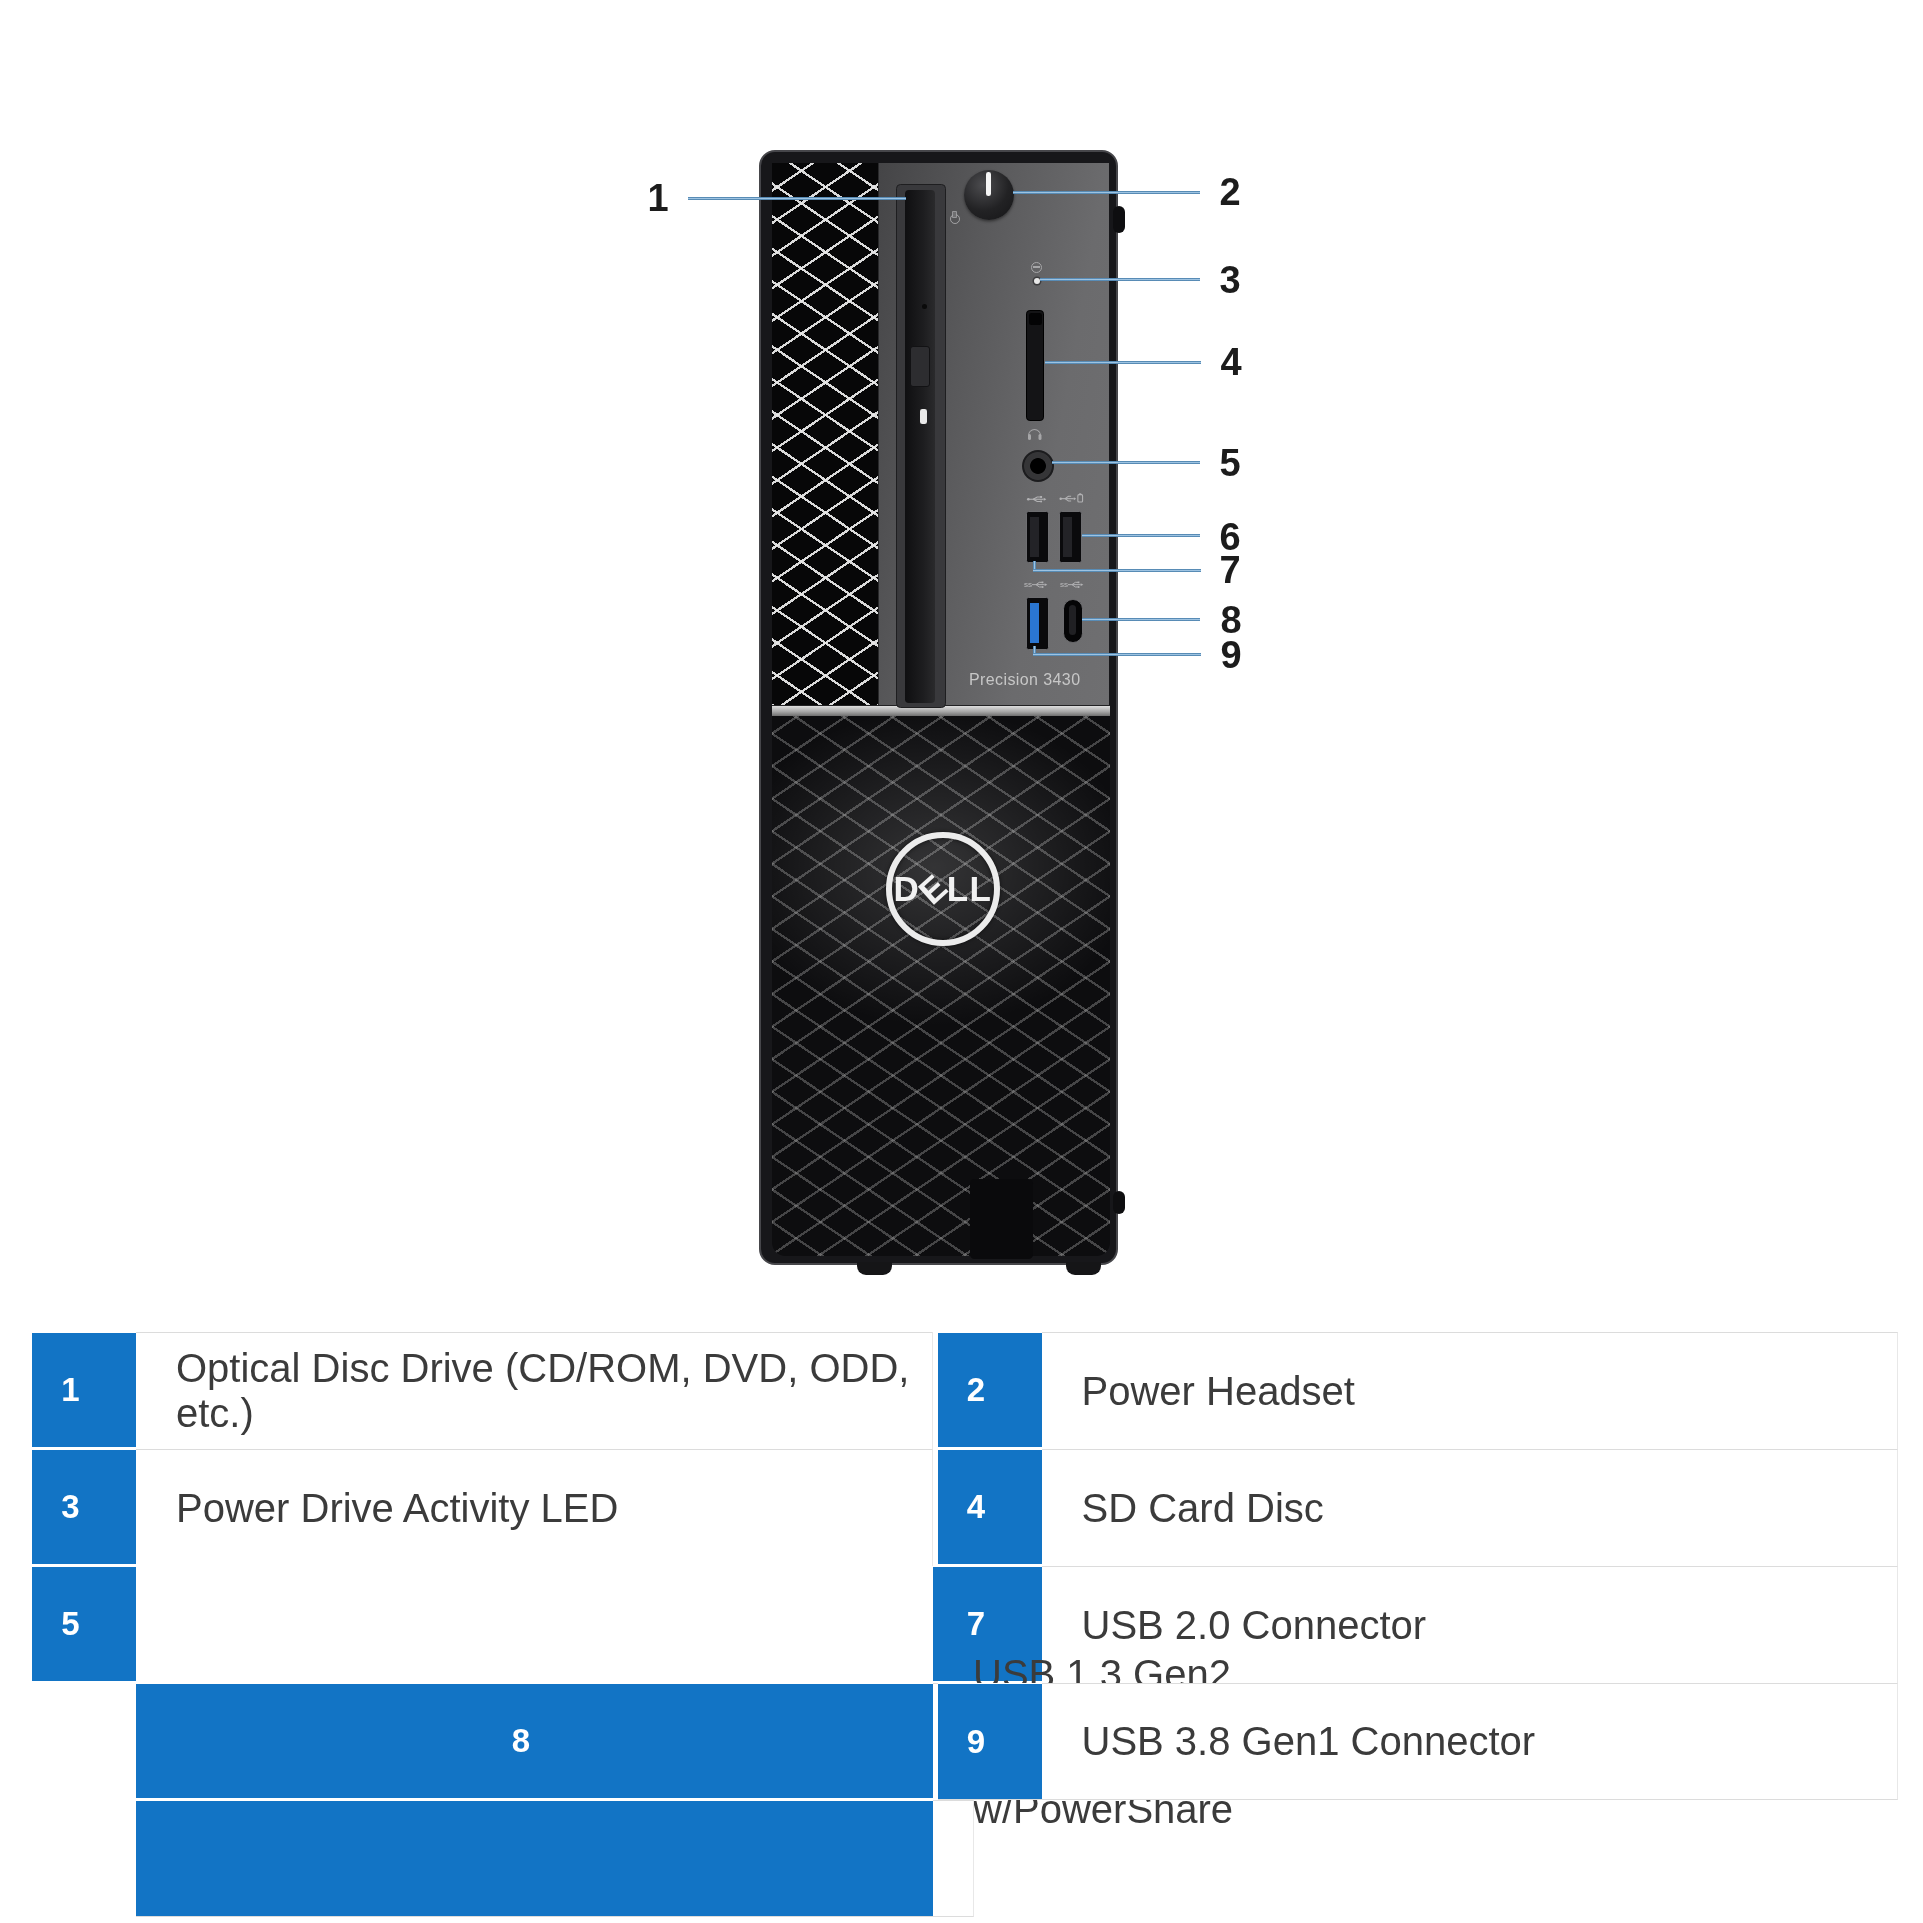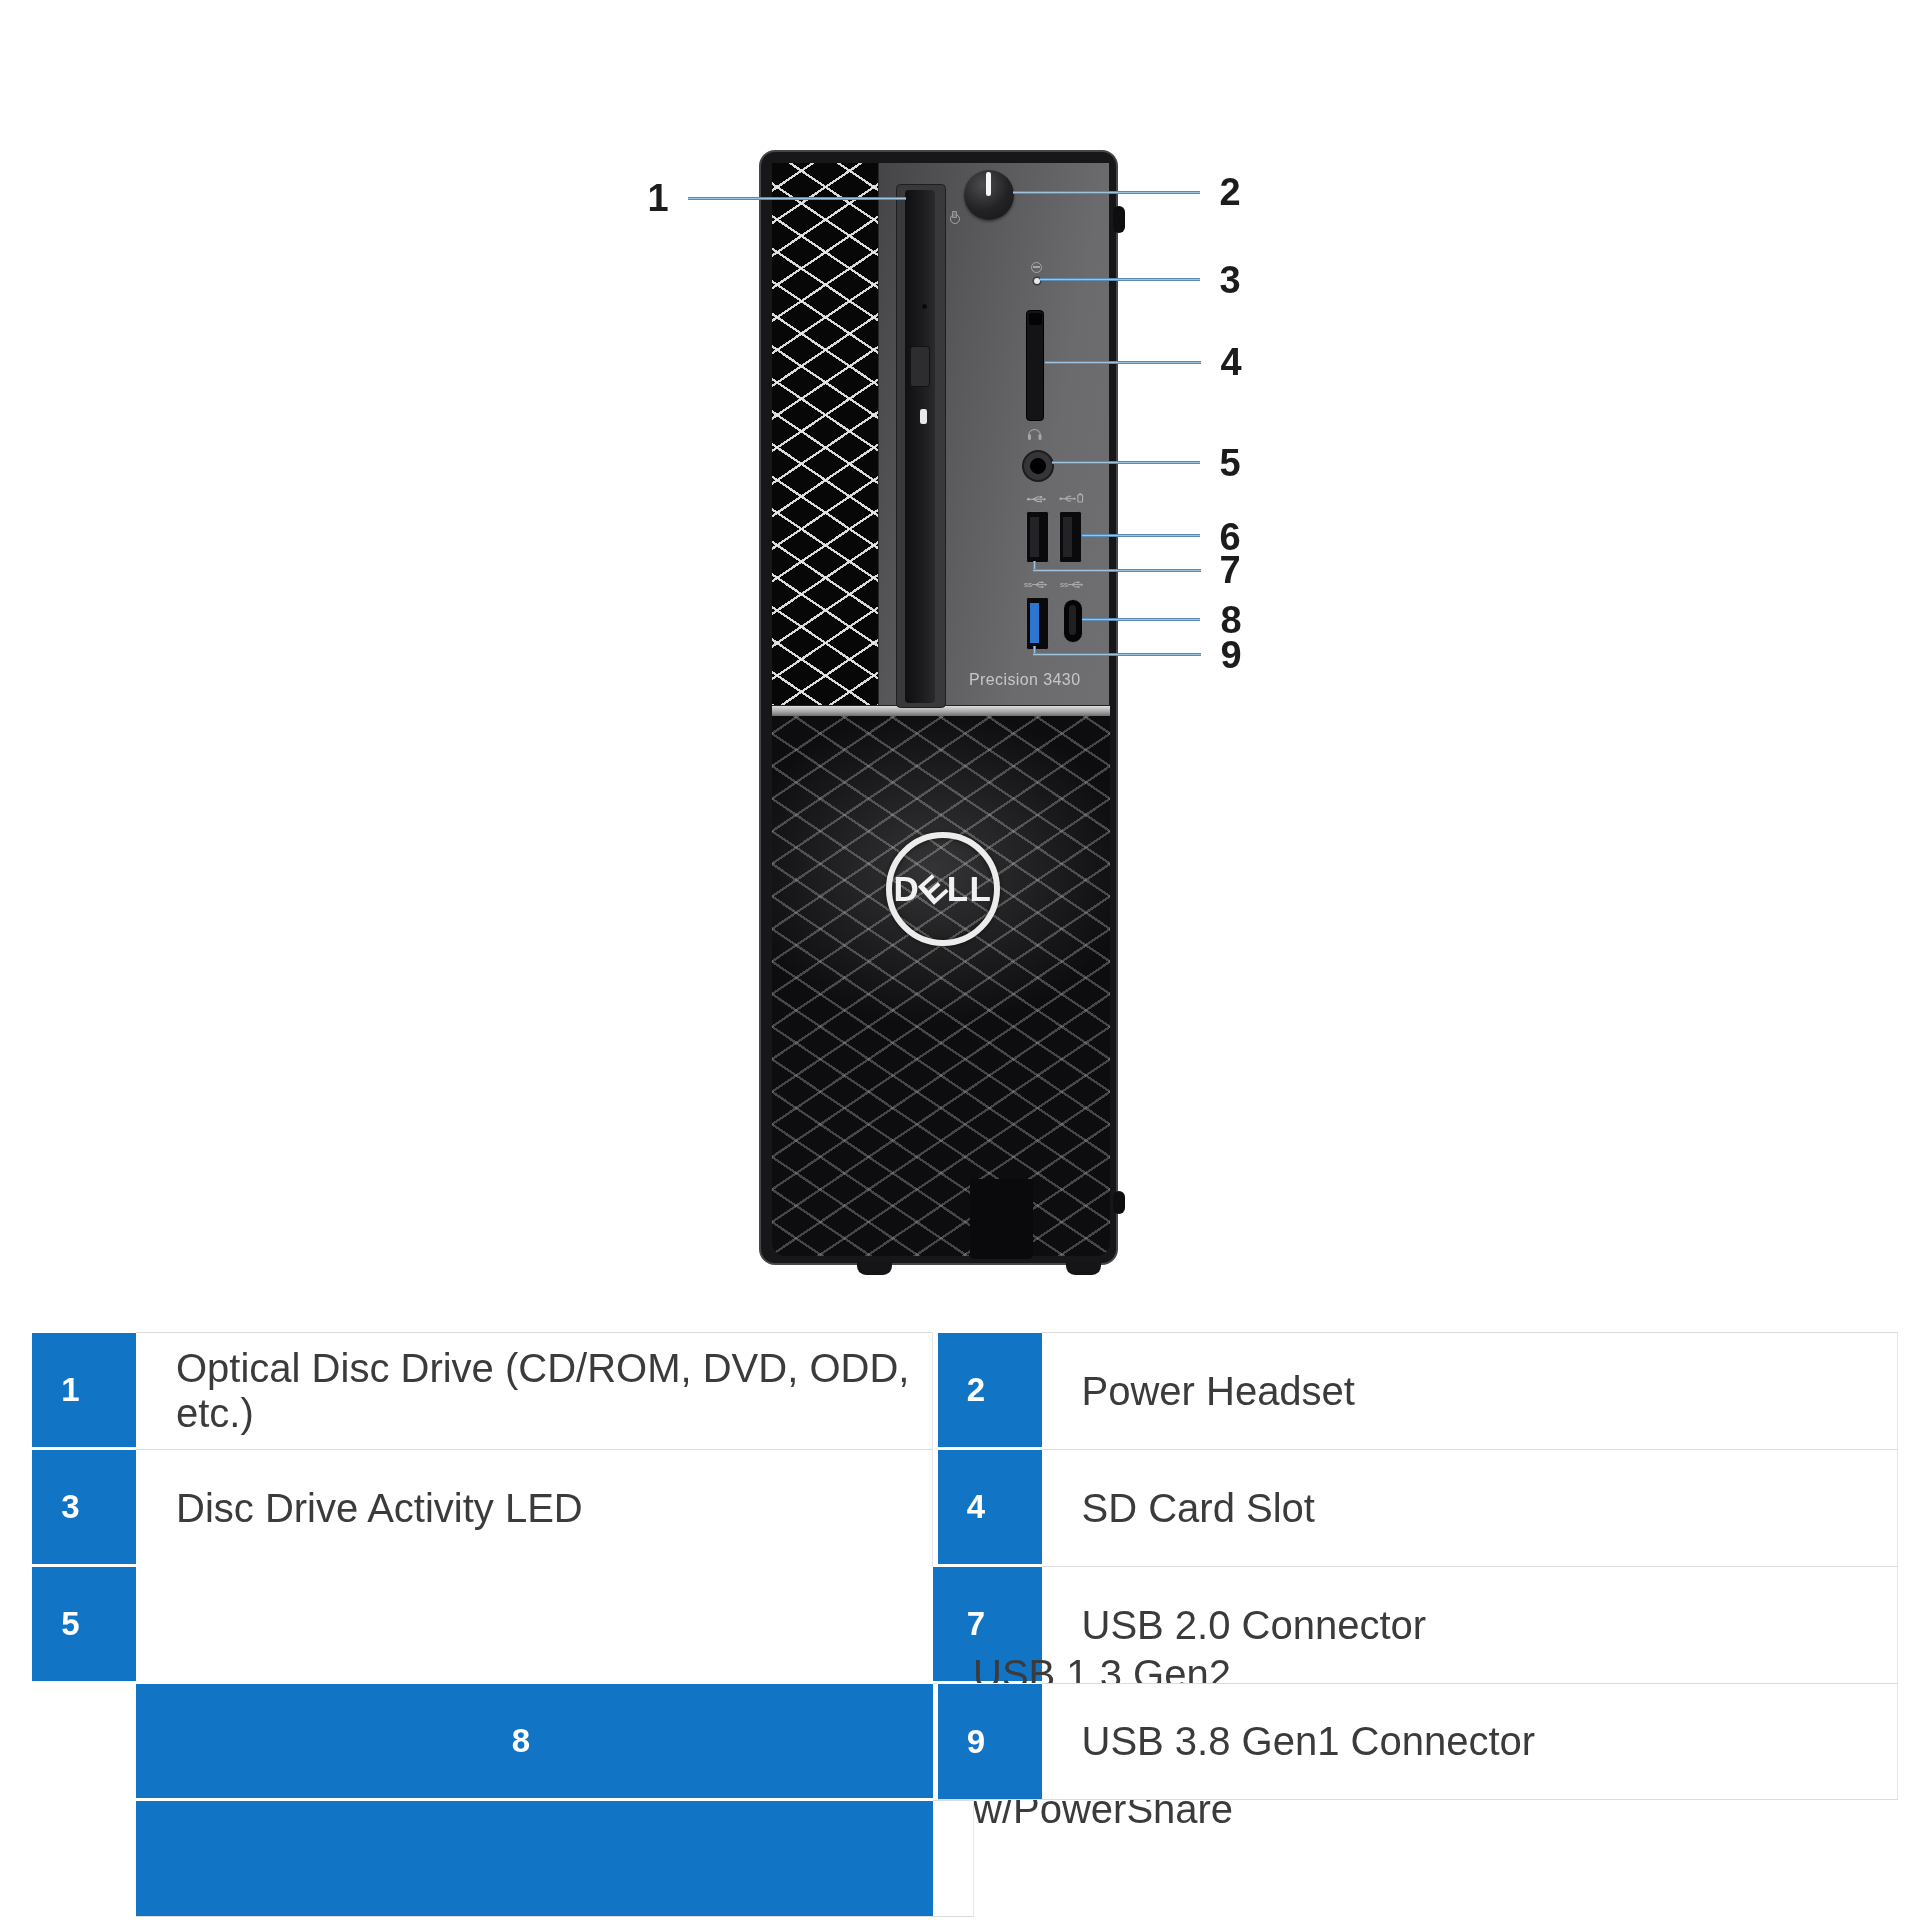--- a/index.html
+++ b/index.html
@@ -248,26 +248,26 @@
     <div class="desc-cell">Optical Disc Drive (CD/ROM, DVD, ODD, etc.)</div>
     <div class="spacer"></div>
     <div class="num-cell">
         <span>2</span>
       </div>
     <div class="desc-cell">Power Headset</div>
 
     <div class="num-cell">
         <span>3</span>
       </div>
-    <div class="desc-cell">Disc Drive Activity LED</div>
+    <div class="desc-cell">Power Drive Activity LED</div>
     <div class="spacer"></div>
     <div class="num-cell">
         <span>4</span>
       </div>
-    <div class="desc-cell">SD Card Slot</div>
+    <div class="desc-cell">SD Card Disc</div>
 
     <div class="num-cell">
         <span>5</span>
       </div>
     <div class="spacer"></div>
     <div class="num-cell">
         <span>6</span>
       </div>
 
     <div class="num-cell">

